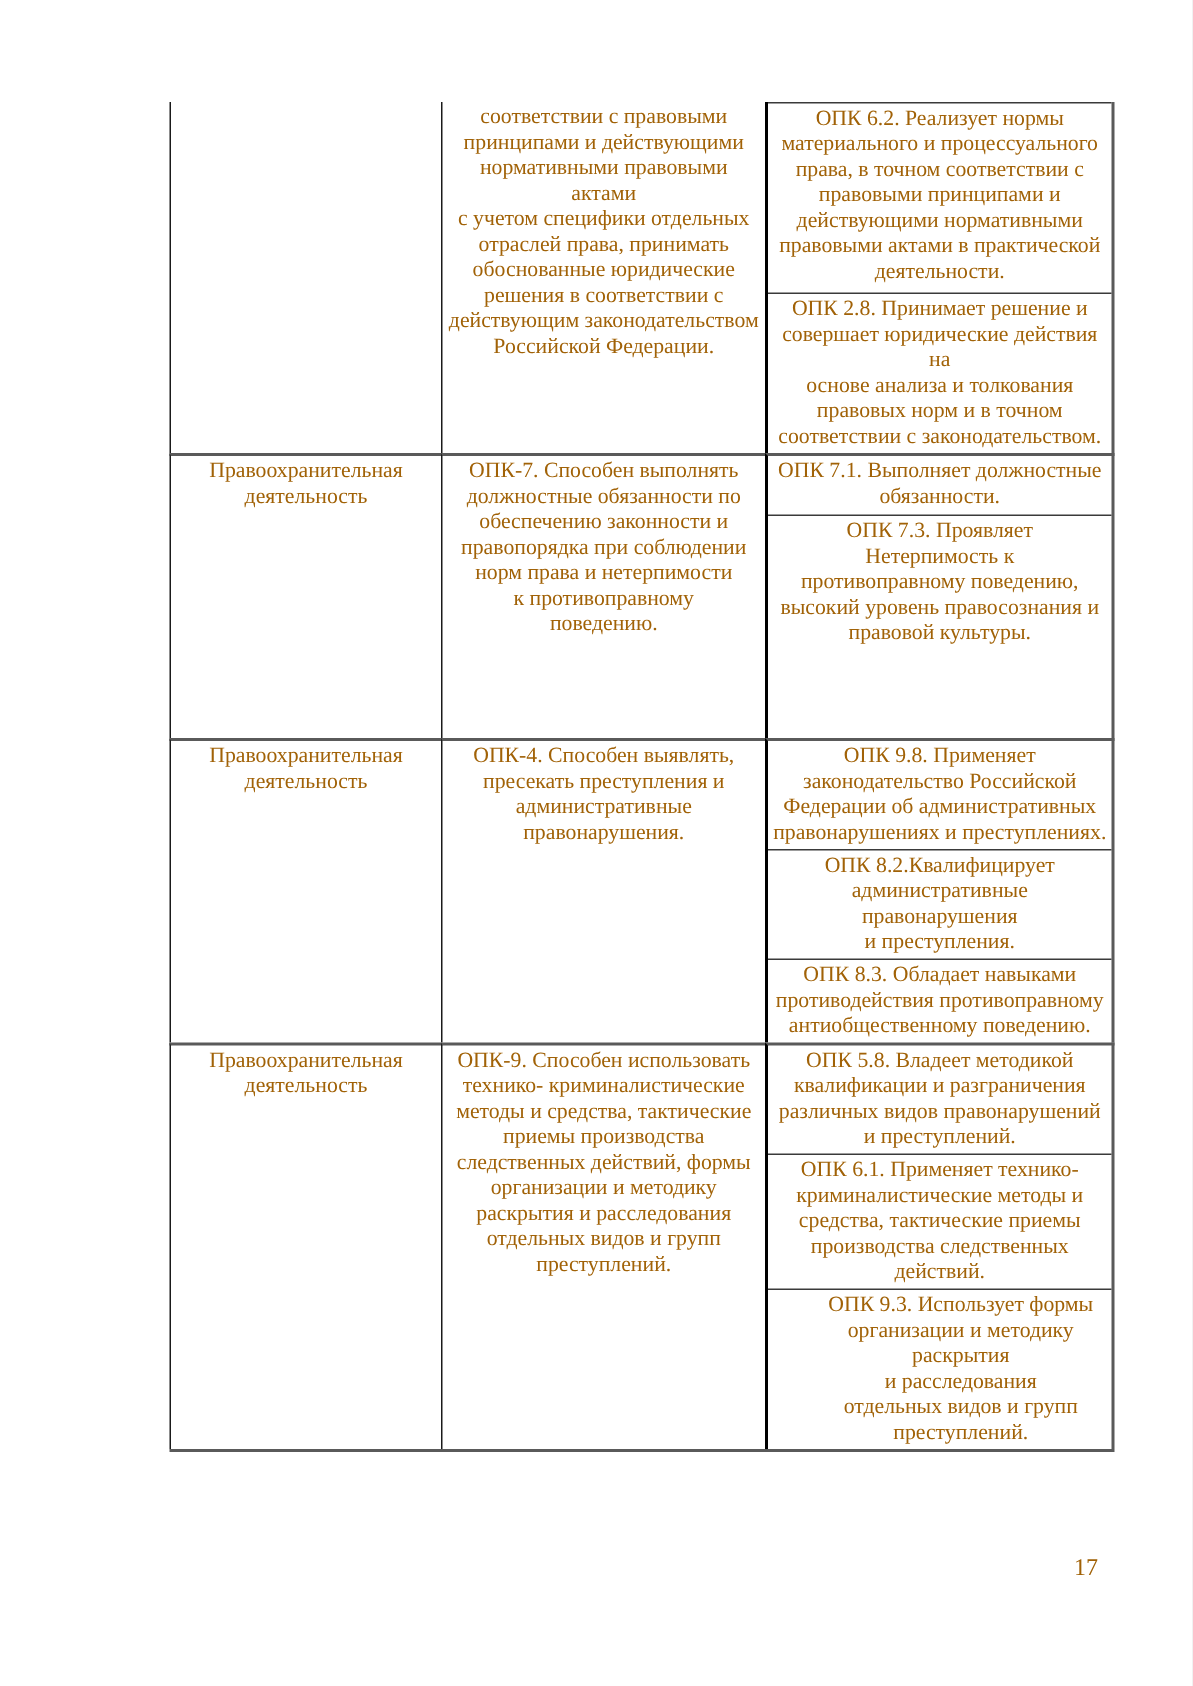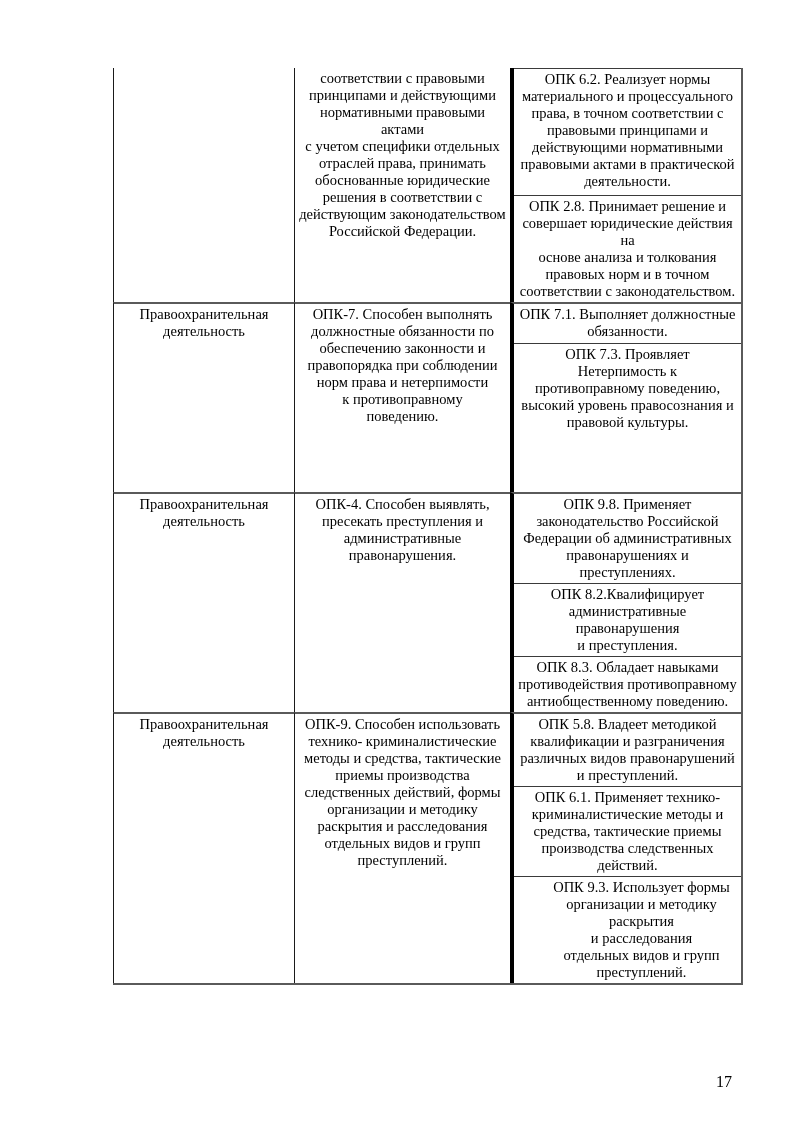--- a/index.html
+++ b/index.html
@@ -1,21 +1,21 @@
 <!DOCTYPE html>
 <html><head>
 <meta charset="utf-8">
 <style>
   html,body { margin:0; padding:0; background:#e8e8e8; }
   .page {
     position:relative;
     width:795px; height:1124px;
     background:#ffffff;
     font-family:"Liberation Serif","DejaVu Serif",serif;
-    color:#000000;
+    color:#a16207;
     margin:0 auto;
     overflow:hidden;
   }
   .doc-table {
     position:absolute;
     left:113px; top:68px;
     width:630px;
     border-bottom:2px solid #5a5a5a;
   }
   .trow {
@@ -30,21 +30,21 @@
     box-sizing:border-box;
     font-size:14.5px;
     line-height:17px;
     text-align:center;
     white-space:pre-line;
     padding:2px 3px;
   }
   .col1 { border-left:1px solid #1a1a1a; }
   .col2 { border-left:1px solid #1a1a1a; }
   .col3 {
-    border-left:4px solid #000000;
+    border-left:2px solid #000000;
     border-right:2px solid #5a5a5a;
     padding:0;
     display:flex;
     flex-direction:column;
   }
   .r2 .cell, .r3 .cell, .r4 .cell { border-top:2px solid #5a5a5a; }
   .subcell {
     box-sizing:border-box;
     font-size:14.5px;
     line-height:17px;
@@ -60,21 +60,21 @@
   .r2 .col3 .subcell:nth-child(2) { min-height:68px; }
   .r2 .col3 .subcell:last-child { flex:1; }
   .r3 .col3 .subcell:nth-child(1) { min-height:71px; }
   .r3 .col3 .subcell:nth-child(2) { min-height:51px; }
   .r3 .col3 .subcell:last-child { flex:1; }
   .r4 .col3 .subcell:nth-child(1) { min-height:69px; }
   .r4 .col3 .subcell:nth-child(2) { min-height:86px; }
   .r4 .col3 .subcell:last-child { flex:1;margin-left:28px; }
   .page-number {
     position:absolute;
-    left:716px; top:1072px;
+    left:716px; top:1036px;
     font-size:16px;
     line-height:19px;
   }
 </style>
 </head>
 <body>
 
 <div class="page">
   <div class="doc-table">
 

